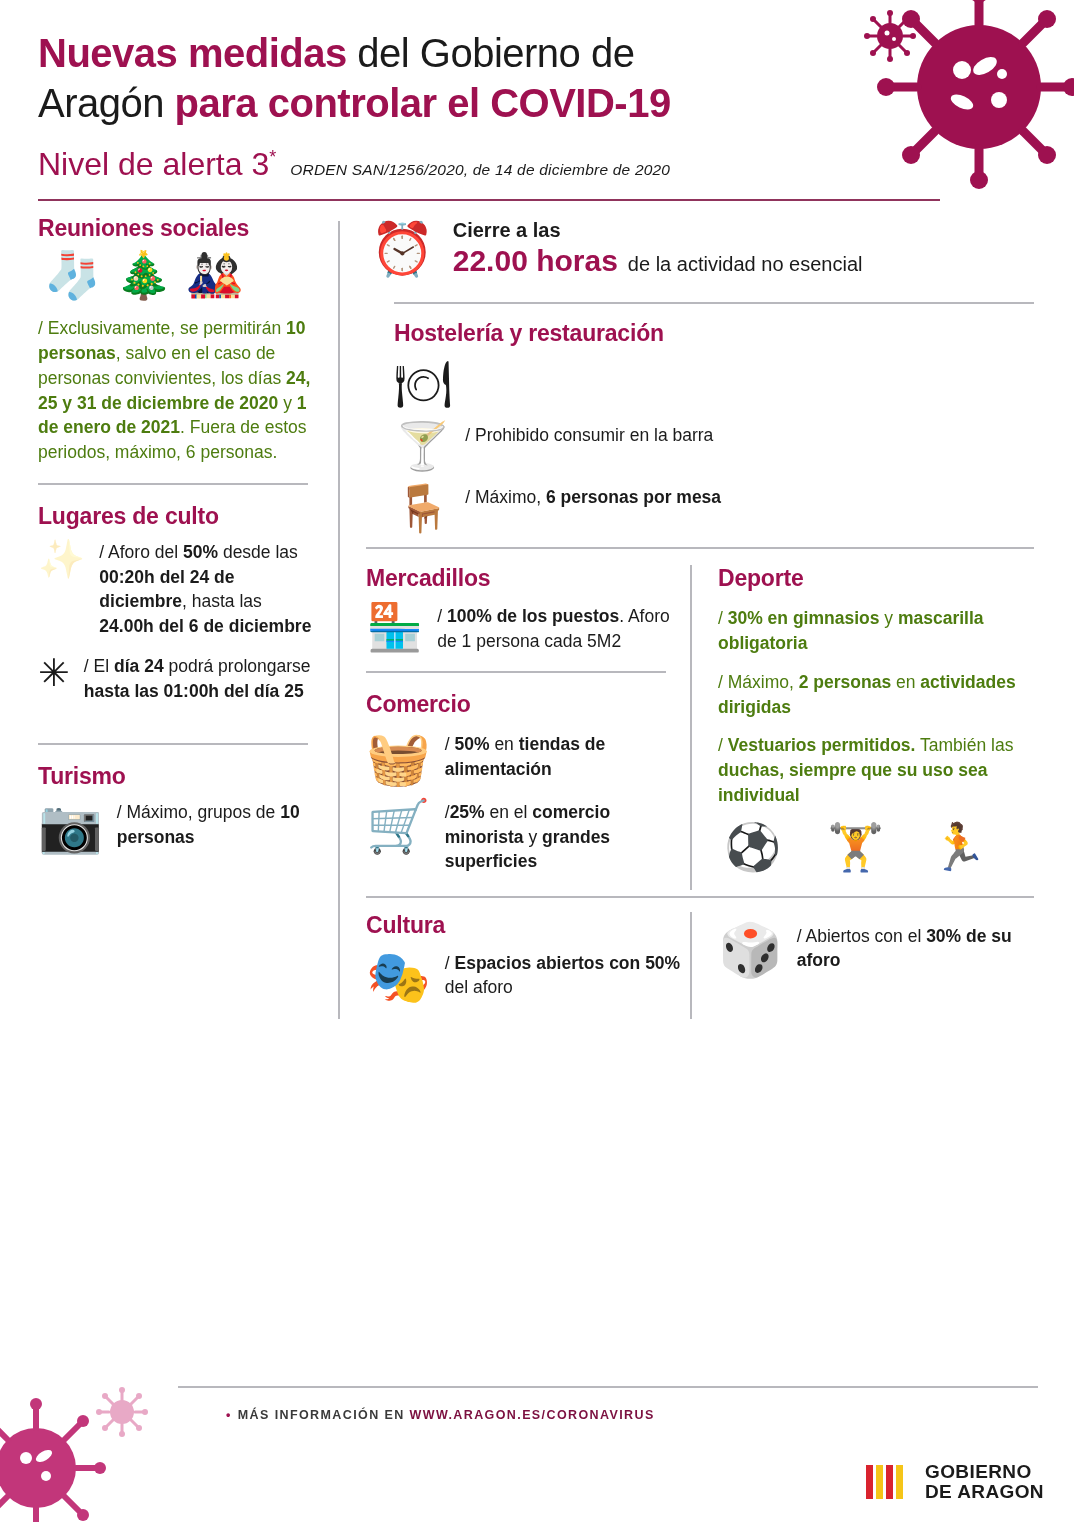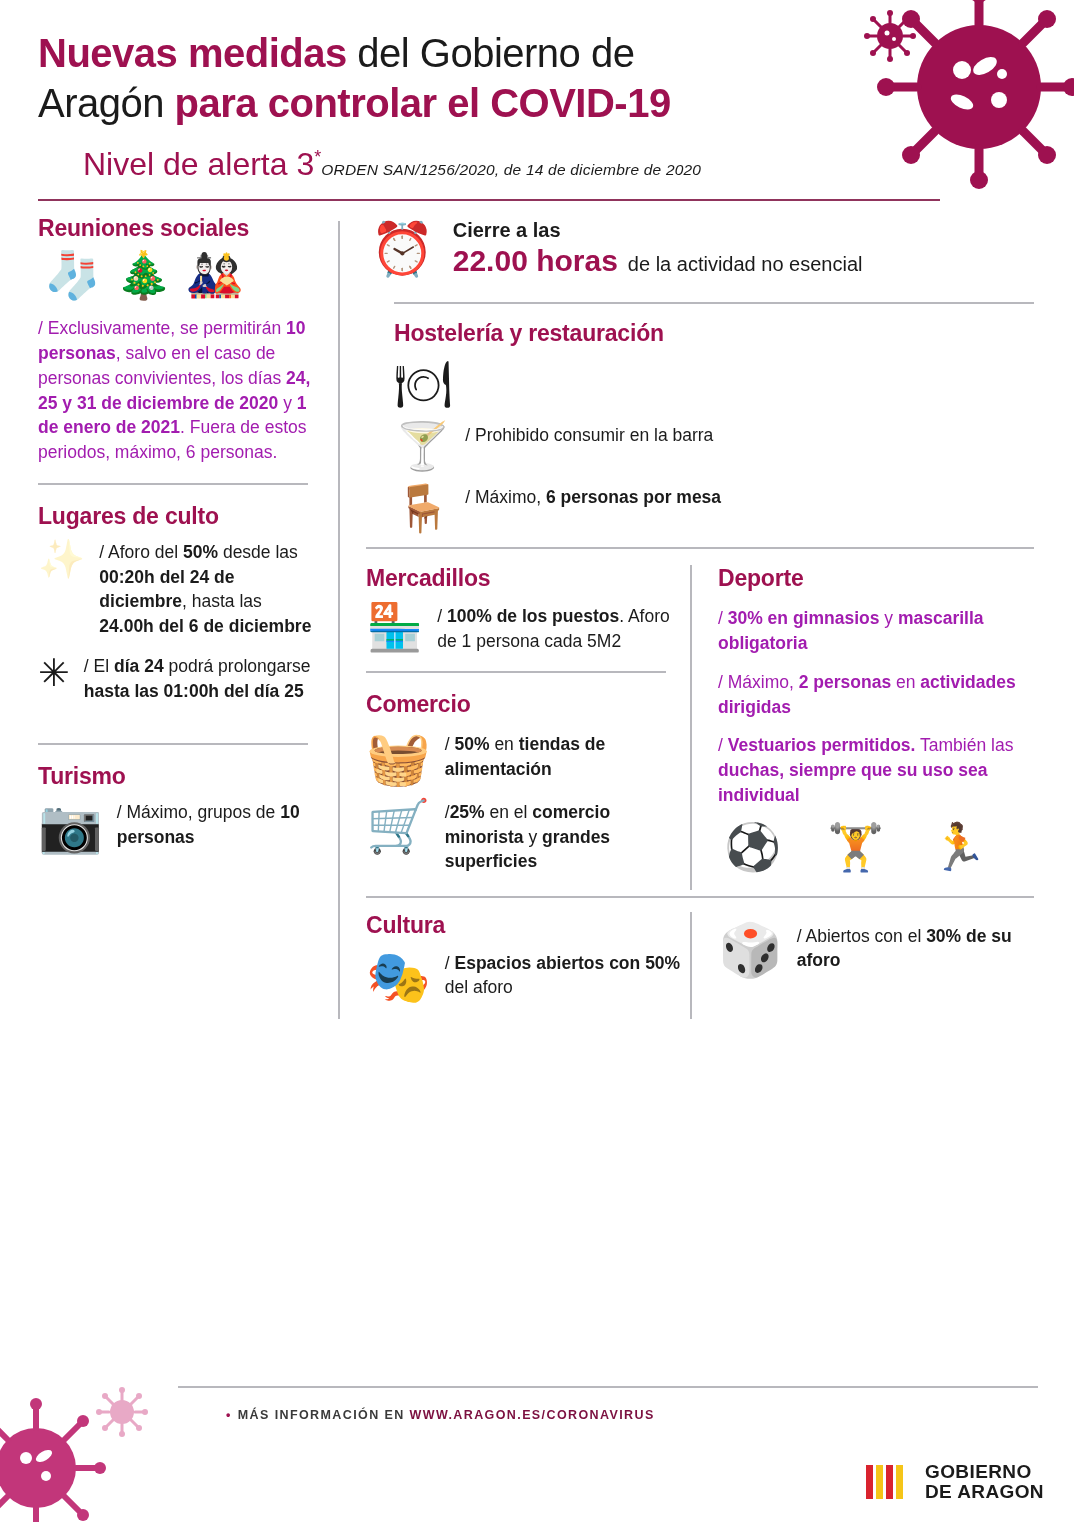--- a/index.html
+++ b/index.html
@@ -14,21 +14,21 @@
 
   
   .header { position: relative; padding: 28px 40px 0 38px; }
   .title {
     font-size: 40px; font-weight: 400; line-height: 1.25;
     letter-spacing: -0.5px; max-width: 800px; color: #1b1b1b;
   }
   .title b { font-weight: 700; color: #9e1150; }
   .title .dark { color: #1b1b1b; font-weight: 400; }
   .subtitle-row {
-    display: flex; align-items: baseline; margin-top: 18px; margin-left: 45px;
+    display: flex; align-items: baseline; gap: 14px; margin-top: 18px;
   }
   .level { font-size: 32px; color: #9e1150; font-weight: 400; }
   .level sup { font-size: 18px; }
   .order {
     font-size: 15.5px; font-style: italic; color: #1b1b1b; letter-spacing: .2px;
   }
   .header-rule {
     margin: 16px 38px 0 38px; height: 2px; background: #7c1040; opacity: .85;
     width: 902px;
   }
@@ -42,21 +42,21 @@
   .col-left { width: 300px; padding-right: 22px; }
   .vline { width: 2px; background: #b8b8bd; margin: 6px 0 0 0; align-self: stretch; }
   .col-right { flex: 1; padding-left: 26px; }
 
   h2.sec {
     color: #9e1150; font-size: 23px; font-weight: 700; letter-spacing: -.2px;
     margin-bottom: 10px;
   }
 
   p.item {
-    font-size: 17.5px; line-height: 1.42; color: #a21caf; margin-bottom: 14px;
+    font-size: 17.5px; line-height: 1.42; color: #4d7c0f; margin-bottom: 14px;
   }
   p.item b { font-weight: 700; }
   .hr { height: 2px; background: #b8b8bd; margin: 18px 0; }
 
   
   .icons-row { display: flex; align-items: flex-end; gap: 14px; margin: 10px 0 18px 6px; }
   .emoji { font-size: 46px; line-height: 1; }
   .emoji.sm { font-size: 38px; }
   .emoji.lg { font-size: 52px; }
 

